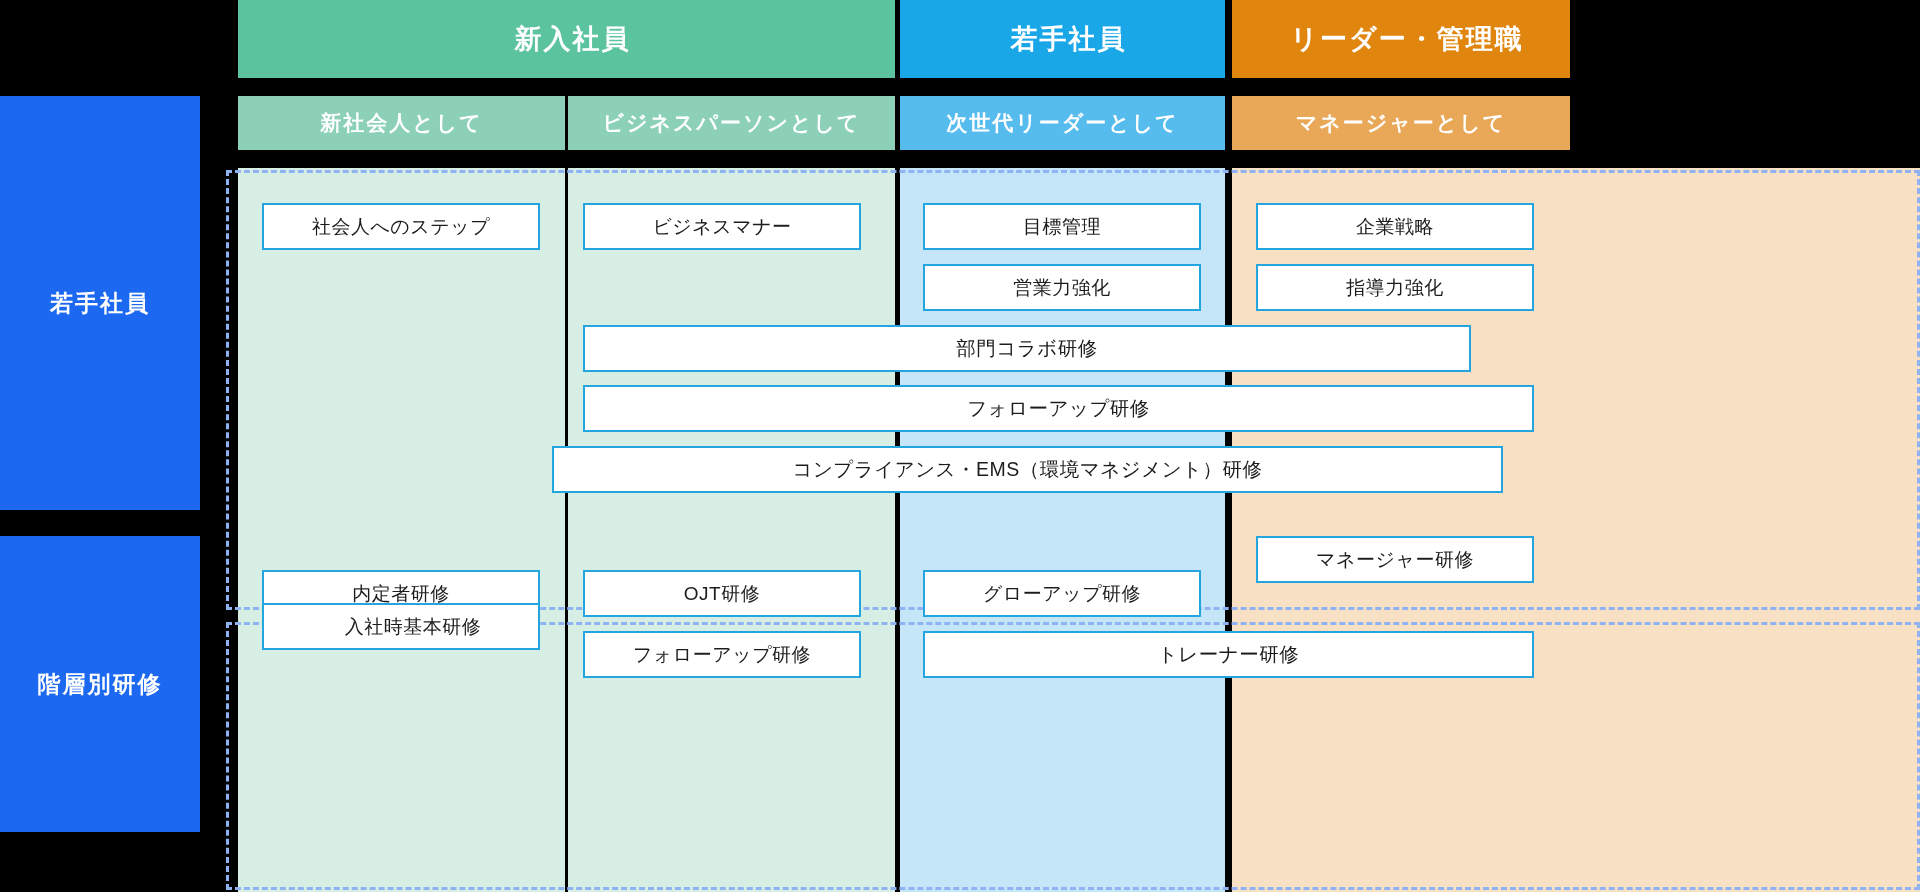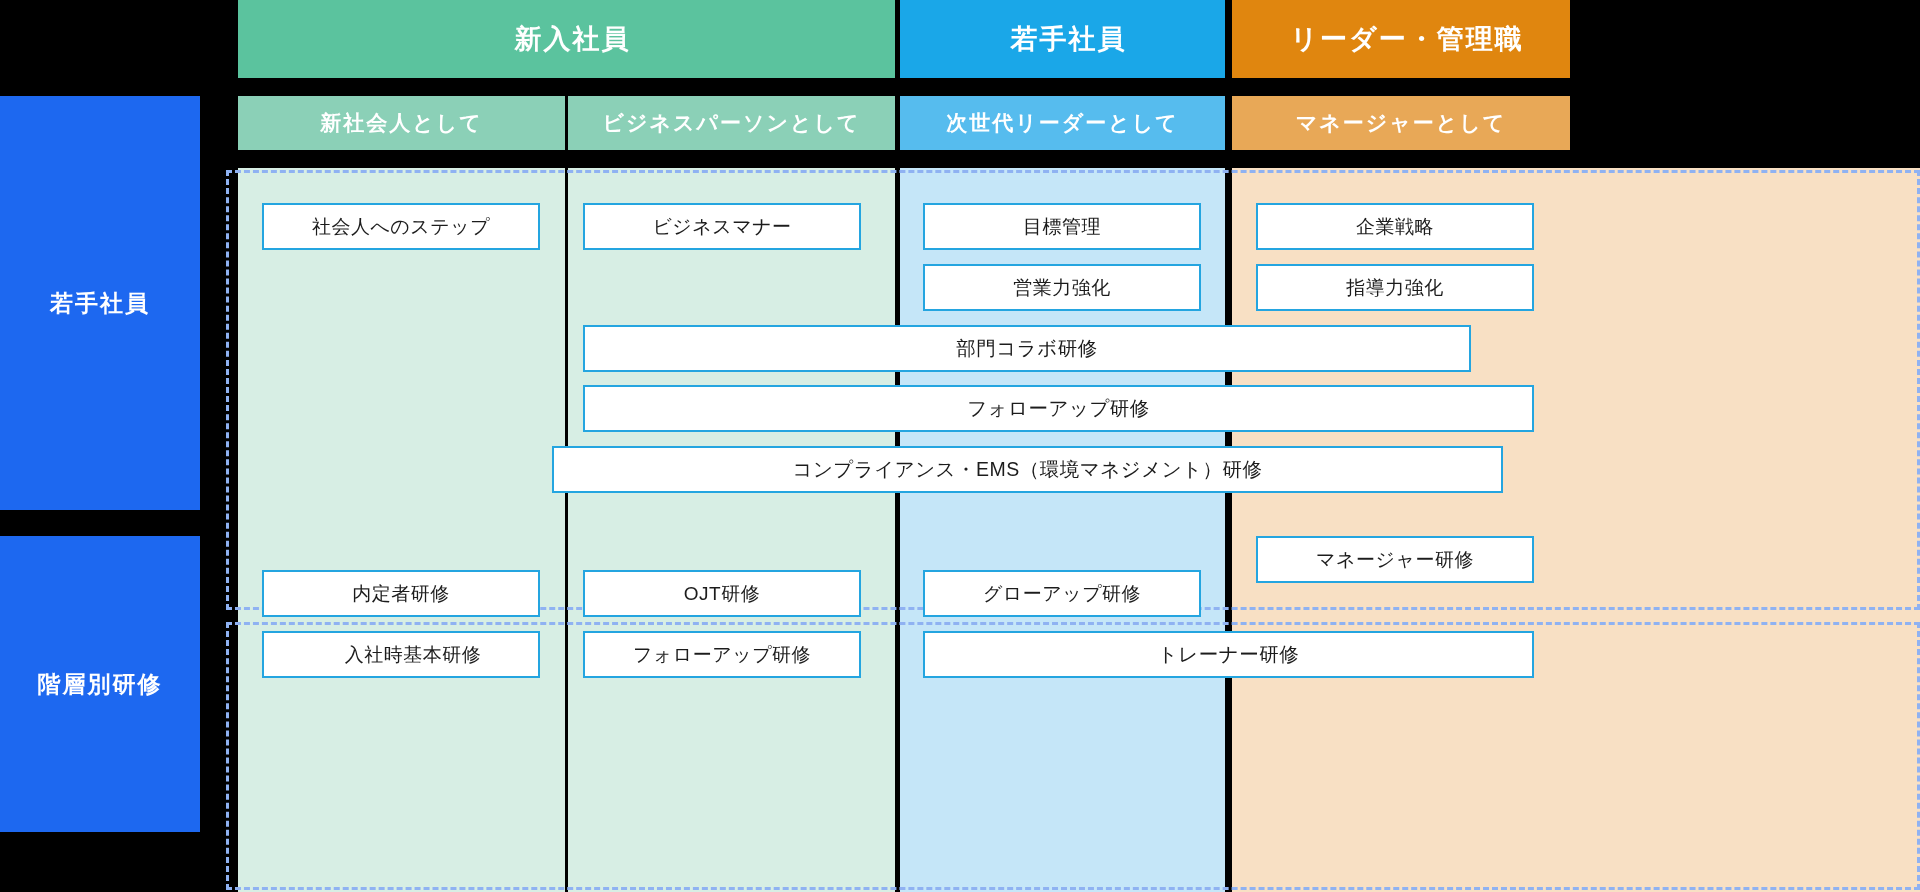--- a/index.html
+++ b/index.html
@@ -121,21 +121,21 @@
   <div class="abs item wide" style="left:583px; top:385px; width:951px; height:47px;">
     <span>フォローアップ研修</span>
   </div>
   <div class="abs item wide" style="left:552px; top:446px; width:951px; height:47px;">
     <span>コンプライアンス・EMS（環境マネジメント）研修</span>
   </div>
 
   <div class="abs item" style="left:262px; top:570px; width:278px; height:47px;">
     <span>内定者研修</span>
   </div>
-  <div class="abs item" style="left:262px; top:631px; width:278px; height:47px;padding-left:24px;">
+  <div class="abs item" style="left:262px; top:603px; width:278px; height:47px;padding-left:24px;">
     <span>入社時基本研修</span>
   </div>
 
   <div class="abs item" style="left:583px; top:570px; width:278px; height:47px;">
     <span>OJT研修</span>
   </div>
   <div class="abs item" style="left:583px; top:631px; width:278px; height:47px;">
     <span>フォローアップ研修</span>
   </div>
 

